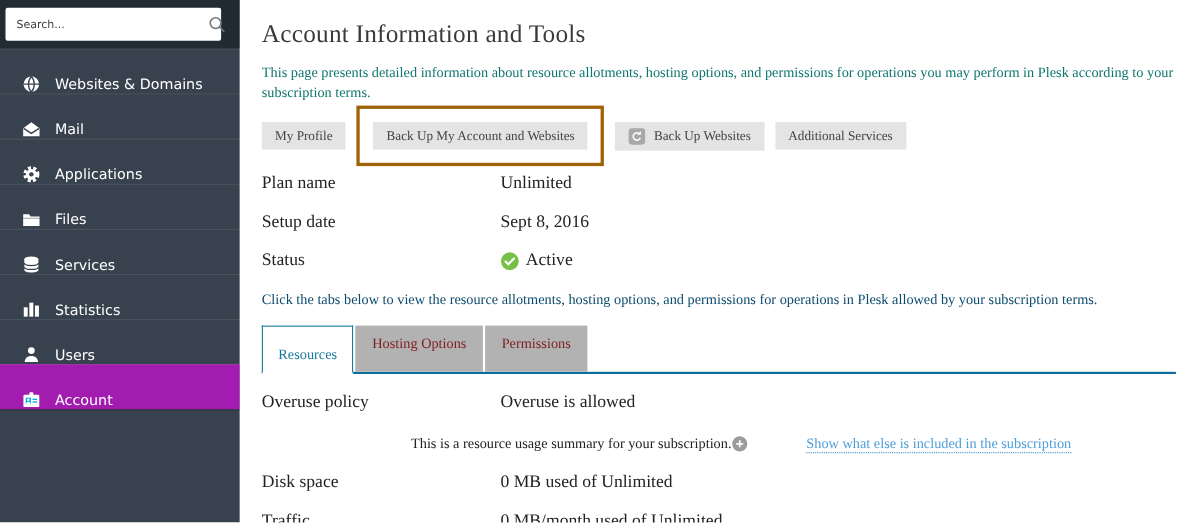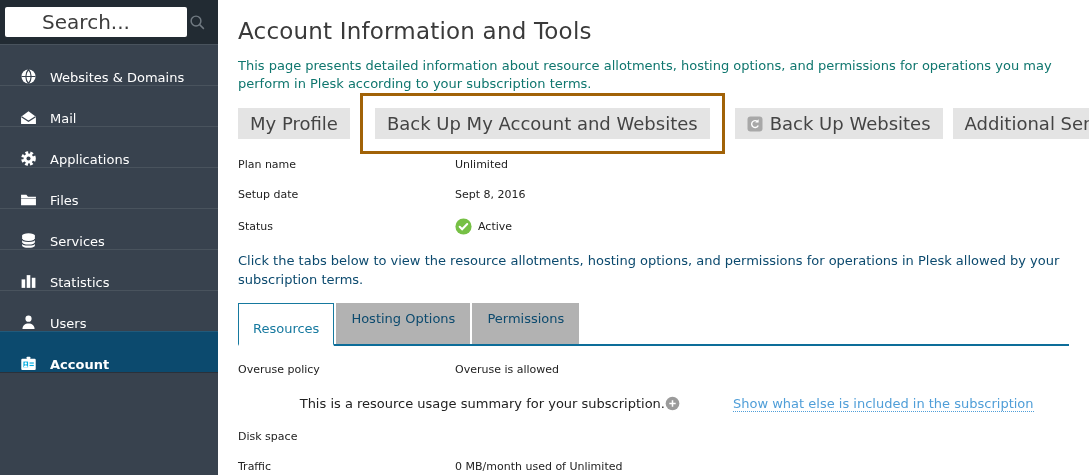--- a/index.html
+++ b/index.html
@@ -2,51 +2,51 @@
 <html><head>
 <meta charset="utf-8">
 <style>
   * { margin:0; padding:0; box-sizing:border-box; }
   html,body { width:1089px; height:475px; overflow:hidden; }
   body { font-family:"DejaVu Sans","Liberation Sans",sans-serif; background:#fff; position:relative; }
 
   
   .sidebar { position:absolute; left:0; top:0; width:218px; height:475px; background:#38424e; }
   .search-band { height:44px; background:#222b33; padding:7px 5px 0 5px; position:relative; }
-  .search-input { width:182px; height:30px; border:none; background:#fff; font-family:inherit;
-                  font-size:20px; color:#3c3c3c; padding:0 30px 0 10px; border-radius:2px; outline:none;text-align:center; }
+  .search-input { width:196px; height:30px; border:none; background:#fff; font-family:inherit;
+                  font-size:10px; color:#3c3c3c; padding:0 30px 0 10px; border-radius:2px; outline:none; }
   .search-input::placeholder { color:#3c3c3c; opacity:1; }
   .search-icon { position:absolute; right:12px; top:14px; }
   .nav-item { height:41px; display:flex; align-items:flex-end; padding-left:20px;
               color:#fff; font-size:13px; cursor:pointer; border-top:1px solid rgba(255,255,255,0.09); }
   .nav-item .nico { width:17px; height:17px; margin-right:13px; flex:0 0 17px; }
-  .nav-item.active { background:#0c4a6e; border-top-color:rgba(255,255,255,0.09);font-weight:bold; }
+  .nav-item.active { background:#a21caf; border-top-color:rgba(255,255,255,0.09); }
   .nav-bottom-line { border-top:1px solid rgba(0,0,0,0.25); }
 
   
-  .main { position:absolute; left:218px; top:0; width:871px; height:475px; background:#fff; padding:16px 20px 0 20px; }
+  .main { position:absolute; left:218px; top:0; width:871px; height:475px; background:#fff; padding:16px 20px 0 20px;font-family:Liberation Serif, serif; }
   h1.page-title { font-size:23px; font-weight:normal; color:#3a3a3a; margin:2px 0 13px 0; letter-spacing:0.2px; }
   p.desc { font-size:13px; line-height:1.4; color:#0f766e; width:840px; margin-bottom:12px; }
 
   .toolbar { display:flex; align-items:center; margin-bottom:16px; height:37px; }
-  .btn { background:#e4e4e4; border:none; color:#444; font-family:inherit; font-size:18px;
+  .btn { background:#e4e4e4; border:none; color:#444; font-family:inherit; font-size:12px;
          padding:5px 12px; margin-right:10px; cursor:pointer; white-space:nowrap; display:flex; align-items:center; }
   .red-annotation { border:3px solid #a16207; padding:12px; margin-right:10px; display:inline-flex; }
   .red-annotation .btn { margin-right:0; }
   .btn .bicon { margin-right:7px; display:inline-flex; }
 
-  .row { display:flex; font-size:11px; color:#222; margin-bottom:17px; align-items:center; }
+  .row { display:flex; font-size:16px; color:#222; margin-bottom:17px; align-items:center; }
   .row .label { width:217px; flex:0 0 217px; }
   .row .value { display:flex; align-items:center; }
   .row .value .cicon { margin-right:6px; display:inline-flex; }
 
   p.intro { font-size:13px; line-height:1.4; color:#0c4a6e; width:840px; margin:4px 0 14px 0; }
 
   .tabs { display:flex; border-bottom:2px solid #0d6d99; width:831px; }
-  .tab { background:#b2b2b2; color:#0c4a6e; font-size:13px; padding:8px 15px; margin-right:2px; cursor:pointer; white-space:nowrap; }
+  .tab { background:#b2b2b2; color:#7f1d1d; font-size:13px; padding:8px 15px; margin-right:2px; cursor:pointer; white-space:nowrap; }
   .tab.active { background:#fff; color:#16799f; border:1px solid #16799f; border-bottom:2px solid #fff; margin-bottom:-2px; padding:17px 14px 8px 14px; }
 
   .tab-content { padding-top:17px; }
   .summary-row { display:flex; align-items:center; font-size:13px; color:#222; margin-bottom:18px; }
   .summary-row .stext { width:427px; flex:0 0 427px;text-align:right; }
   .link { color:#4f9ed8; font-size:13px; text-decoration:none; border-bottom:1px dotted #4f9ed8;
           cursor:pointer; display:inline-block;margin-left:47px; }
   .plus-icon { margin-right:6px; display:inline-flex; vertical-align:-3px; }
 </style>
 </head>
@@ -211,19 +211,20 @@
         <svg width="15" height="15" viewBox="0 0 16 16">
             <circle cx="8" cy="8" r="7.3" fill="#9b9b9b"></circle>
             <path d="M8 4.6v6.8M4.6 8h6.8" stroke="#fff" stroke-width="1.6"></path>
           </svg>
       </span>
       <a class="link">Show what else is included in the subscription</a>
     </div>
 
     <div class="row">
       <span class="label">Disk space</span>
+      <span class="value">0 MB used of Unlimited</span>
     </div>
     <div class="row">
       <span class="label">Traffic</span>
       <span class="value">0 MB/month used of Unlimited</span>
     </div>
   </div>
 </div>
 
 </body></html>

